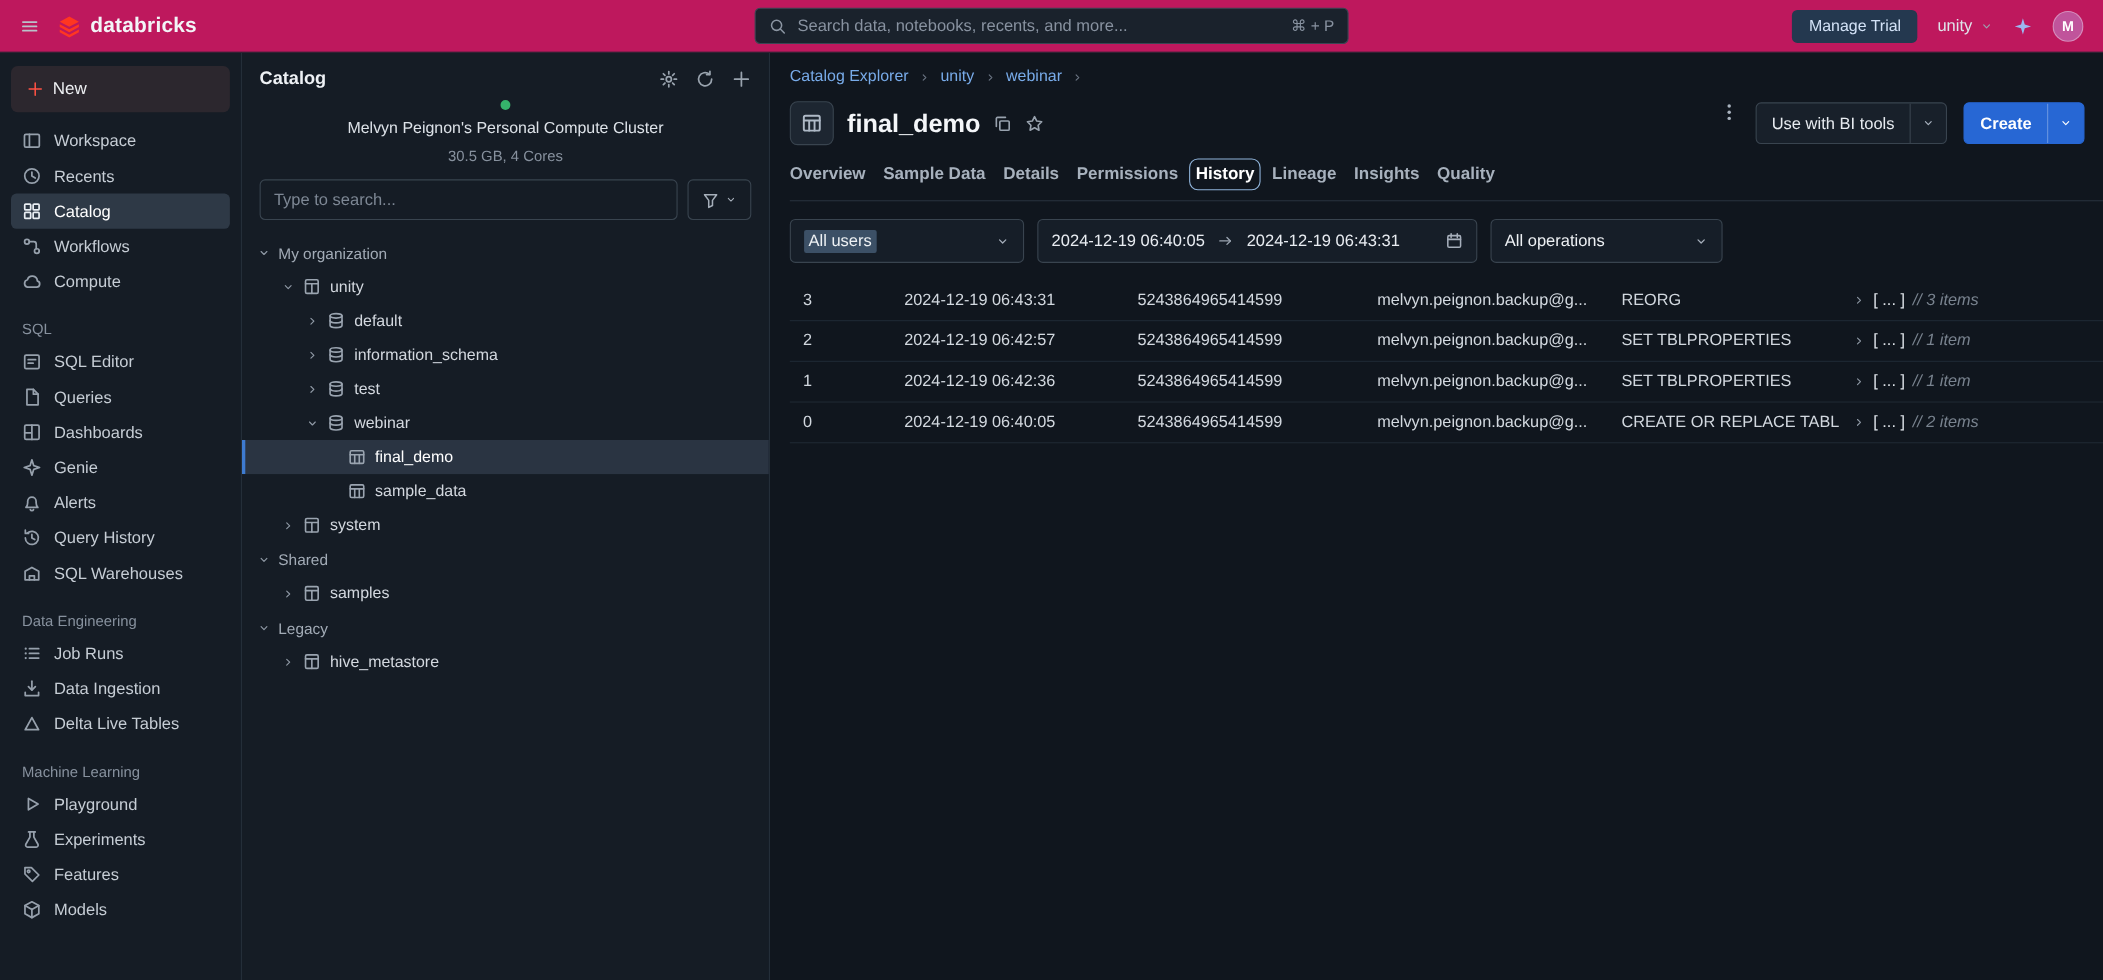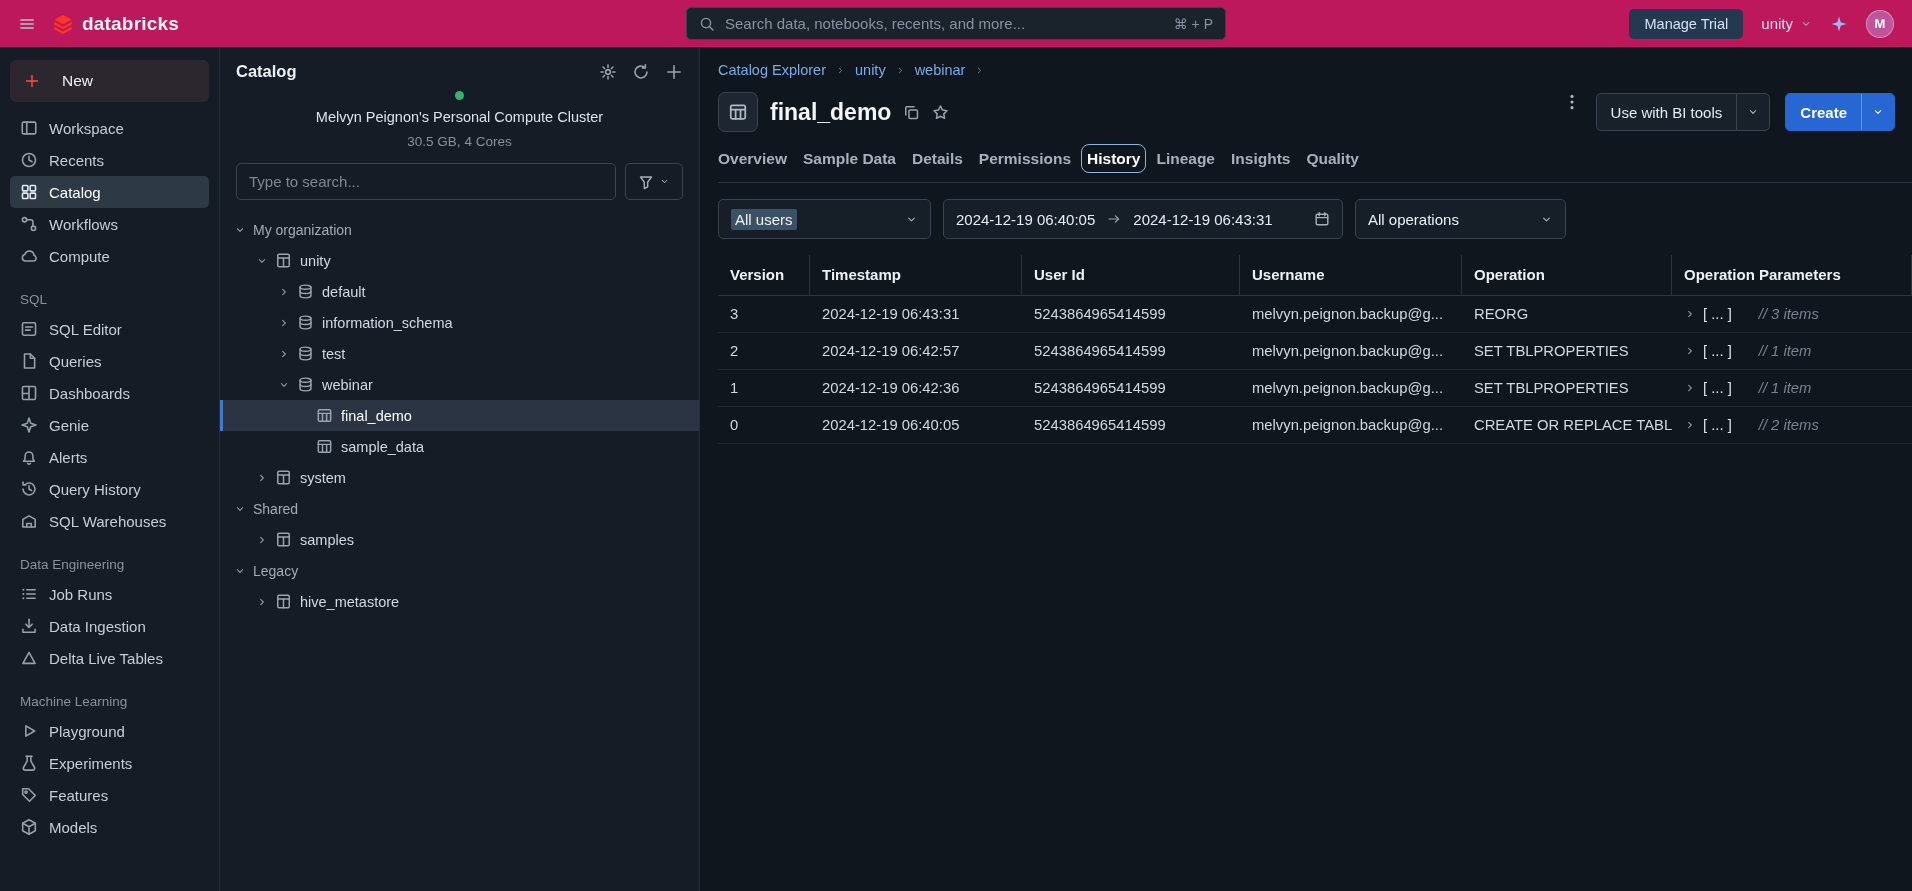--- a/index.html
+++ b/index.html
@@ -31,21 +31,21 @@
   .ws-chev { width:12px; height:12px; color:#9aa4b0; }
   .sparkle { color:#9db7f0; width:18px; height:18px; }
   .avatar { width:28px; height:28px; border-radius:50%; background:#c0549b; color:#fff; display:flex;
     align-items:center; justify-content:center; font-size:13px; font-weight:700; border:1px solid rgba(255,255,255,.35); }
 
   
   .content { display:flex; height:843px; }
 
   
   .sidebar { width:220px; background:#151c25; border-right:1px solid #242e39; padding:10px 10px 0; overflow:hidden; flex:none; }
-  .new-button { display:flex; align-items:center; gap:22px; height:42px; width:100%; background:#2c272e;
+  .new-button { display:flex; align-items:center; gap:8px; height:42px; width:100%; background:#2c272e;
     border-radius:6px; padding:0 14px; margin:2px 0 10px; font-size:15.5px; color:#edeff2; }
   .new-button .plus { color:#ff5244; width:16px; height:16px; }
   .side-item { display:flex; align-items:center; gap:11px; height:32px; padding:0 10px; border-radius:5px;
     color:#c6cdd5; font-size:15px;text-align:right; }
   .side-item .icn { width:18px; height:18px; color:#96a0ac; }
   .side-item.active { background:#2e3946; color:#fff; }
   .side-item.active .icn { color:#e8edf2; }
   .side-section { margin:20px 0 6px; padding:0 10px; color:#87919e; font-size:13.5px; }
 
   
@@ -113,21 +113,21 @@
   .history-table { margin-top:16px; }
   .t-head, .trow { display:grid; grid-template-columns:92px 212px 218px 222px 210px 1fr; }
   .t-head { border-bottom:1px solid #2b3541; }
   .th { padding:11px 12px 12px; font-weight:700; font-size:15px; color:#eef2f6; border-right:1px solid #2b3541;
     white-space:nowrap; overflow:hidden; }
   .trow { border-bottom:1px solid #1f2833; }
   .td { padding:10px 12px; font-size:14.8px; color:#d2d8df; display:flex; align-items:center; gap:7px;
     white-space:nowrap; overflow:hidden; }
   .param-chev { width:12px; height:12px; color:#8c96a2; }
   .param-code { color:#dde2e8; }
-  .param-note { color:#79838f; font-style:italic; margin-left:20px; }
+  .param-note { color:#79838f; font-style:italic; margin-left:0; }
 </style>
 </head>
 <body>
 
 <div class="app" data-interactable="false">
 
   <header class="topbar" data-interactable="false">
     <span class="tb-menu" data-icon="menu-icon" data-interactable="true">
         <svg viewBox="0 0 16 16" fill="none" stroke="currentColor" stroke-width="1.4" stroke-linecap="round" stroke-linejoin="round">
           <path d="M2.5 4.5h11M2.5 8h11M2.5 11.5h11"></path>
@@ -704,28 +704,20 @@
           <span data-interactable="false">All operations</span>
           <span class="chev" data-icon="chevron-down-icon" data-interactable="false">
               <svg viewBox="0 0 16 16" fill="none" stroke="currentColor" stroke-width="1.4" stroke-linecap="round" stroke-linejoin="round">
                 <polyline points="4.5 6.2 8 9.8 11.5 6.2"></polyline>
               </svg>
             </span>
         </div>
       </div>
 
       <div class="history-table" data-interactable="false">
-        <div class="t-head" id="table-head" data-interactable="false">
-            <div class="th" data-interactable="true">Version</div>
-            <div class="th" data-interactable="true">Timestamp</div>
-            <div class="th" data-interactable="true">User Id</div>
-            <div class="th" data-interactable="true">Username</div>
-            <div class="th" data-interactable="true">Operation</div>
-            <div class="th" data-interactable="true">Operation Parameters</div>
-          </div>
         <div id="table-body" data-interactable="false">
   <div class="trow" data-interactable="true">
     <div class="td" data-interactable="false">3</div>
     <div class="td" data-interactable="false">2024-12-19 06:43:31</div>
     <div class="td" data-interactable="false">5243864965414599</div>
     <div class="td" data-interactable="false">melvyn.peignon.backup@g...</div>
     <div class="td" data-interactable="false">REORG</div>
     <div class="td" data-interactable="true">
       <span class="param-chev" data-icon="chevron-right-icon" data-interactable="true">
                   <svg viewBox="0 0 16 16" fill="none" stroke="currentColor" stroke-width="1.4" stroke-linecap="round" stroke-linejoin="round">

